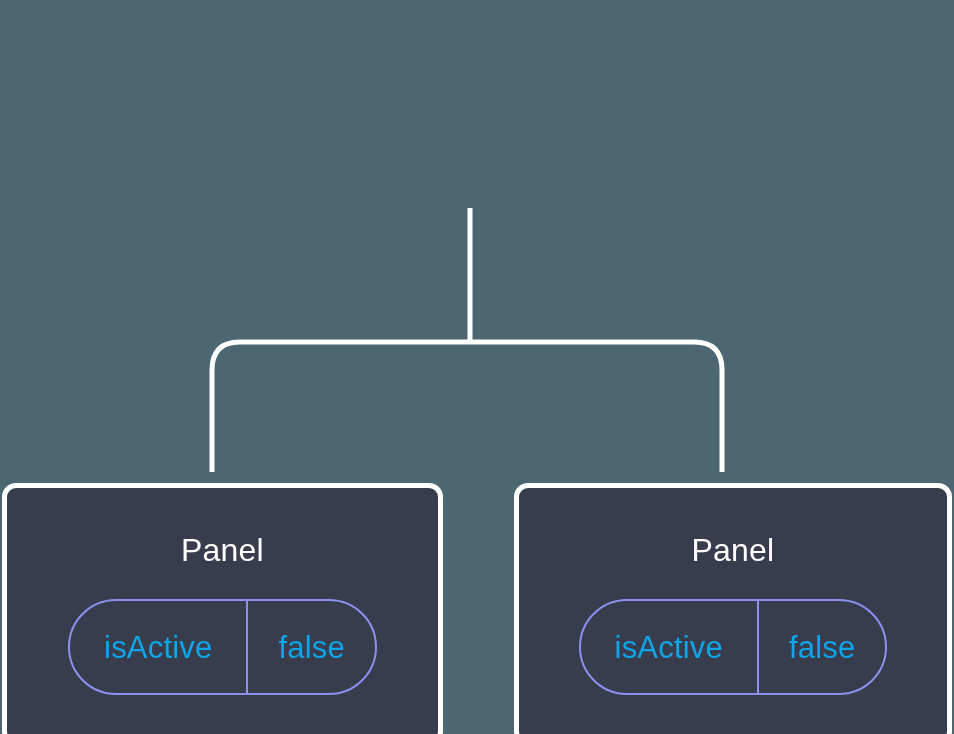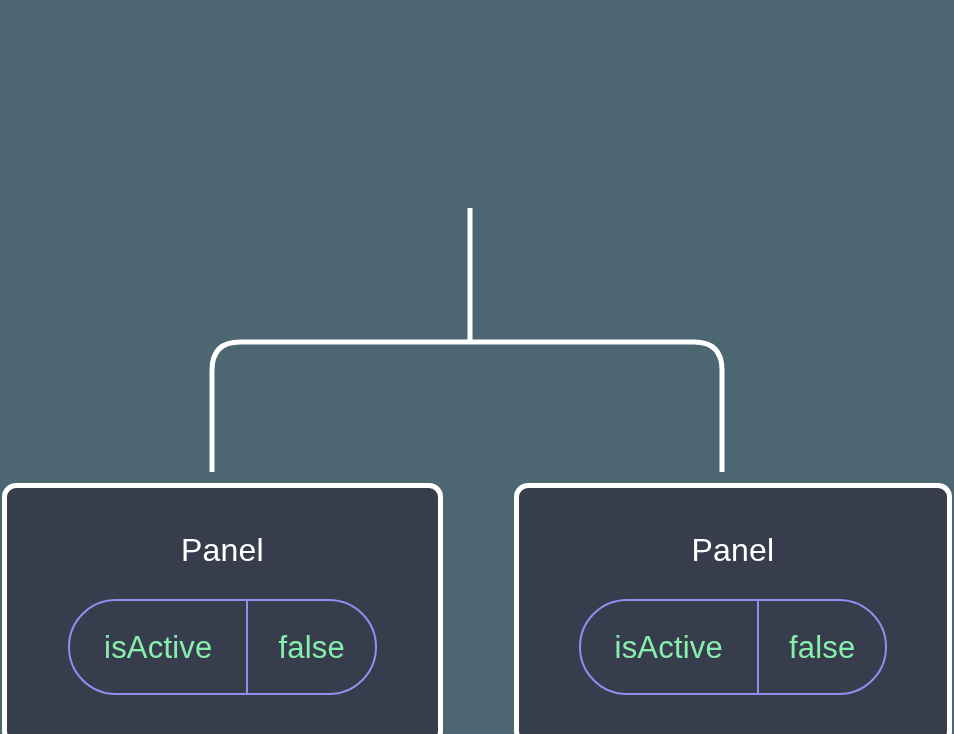--- a/index.html
+++ b/index.html
@@ -86,21 +86,21 @@
     color: #8e90f0;
   }
   .pill-key,
   .pill-val {
     display: flex;
     align-items: center;
     justify-content: center;
     font-size: 31px;
     line-height: 1;
     letter-spacing: 0.2px;
-    color: #86efac;
+    color: #0ea5e9;
     box-sizing: border-box;
   }
   .pill-key {
     padding: 0 34px;
     border-right: 2px solid #8e90f0;
   }
   .pill-val {
     padding: 12px 30px;
   }
 </style>

